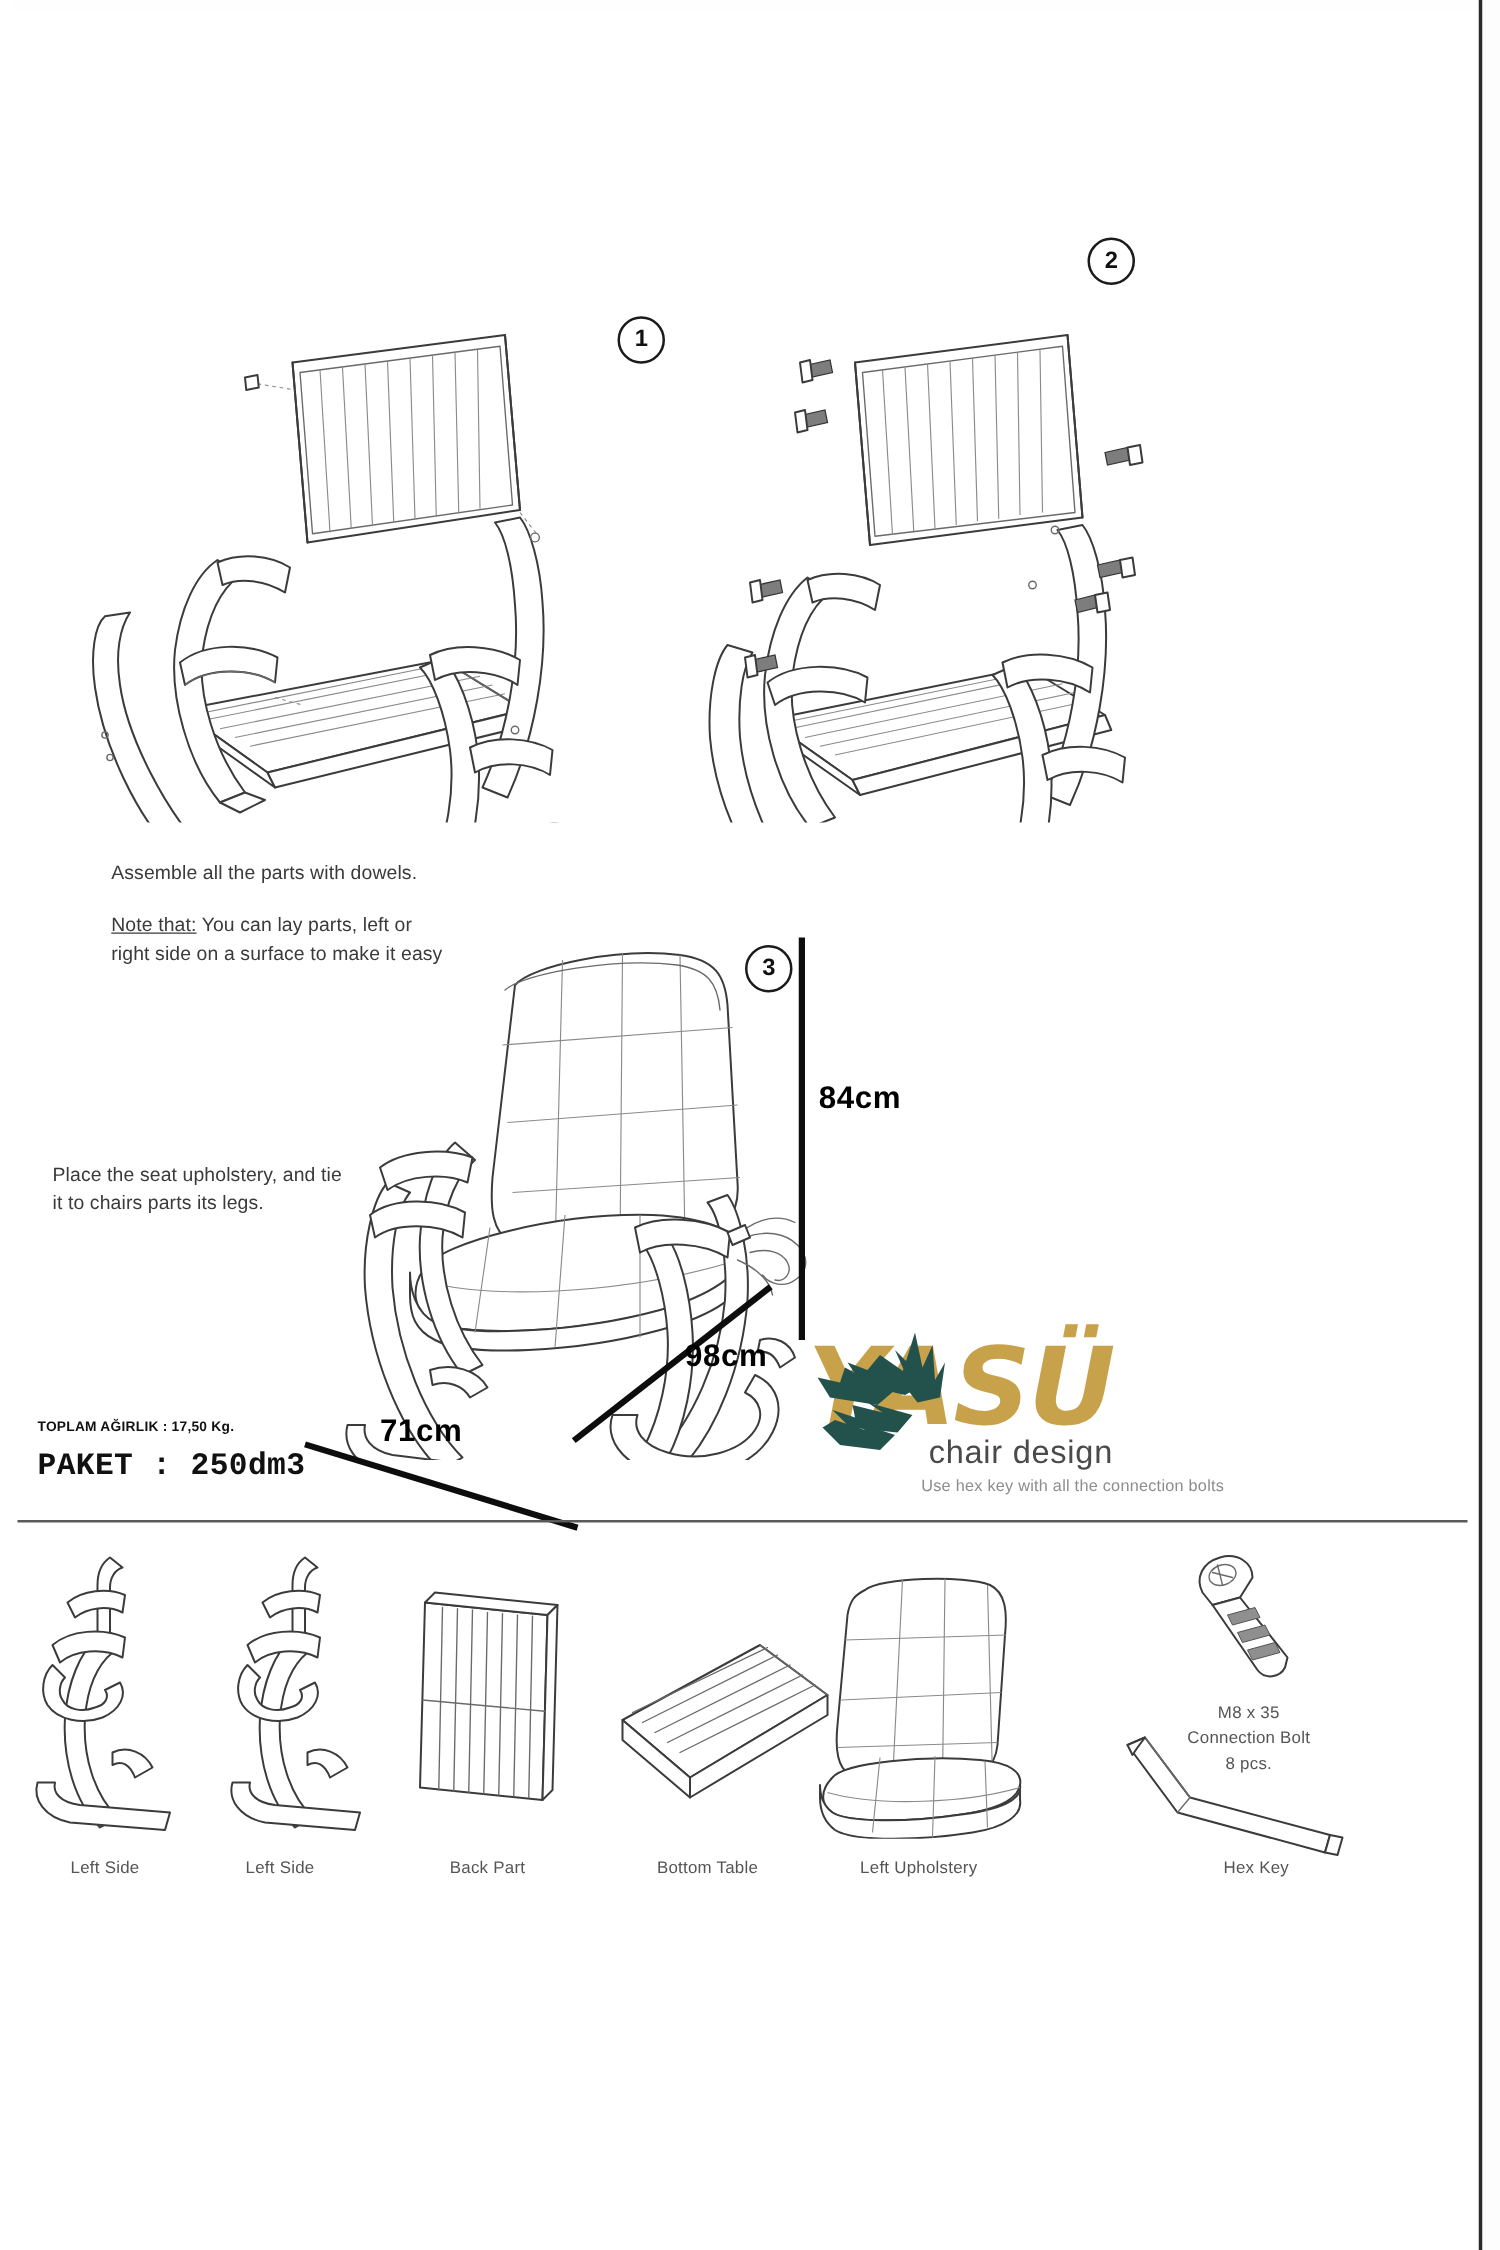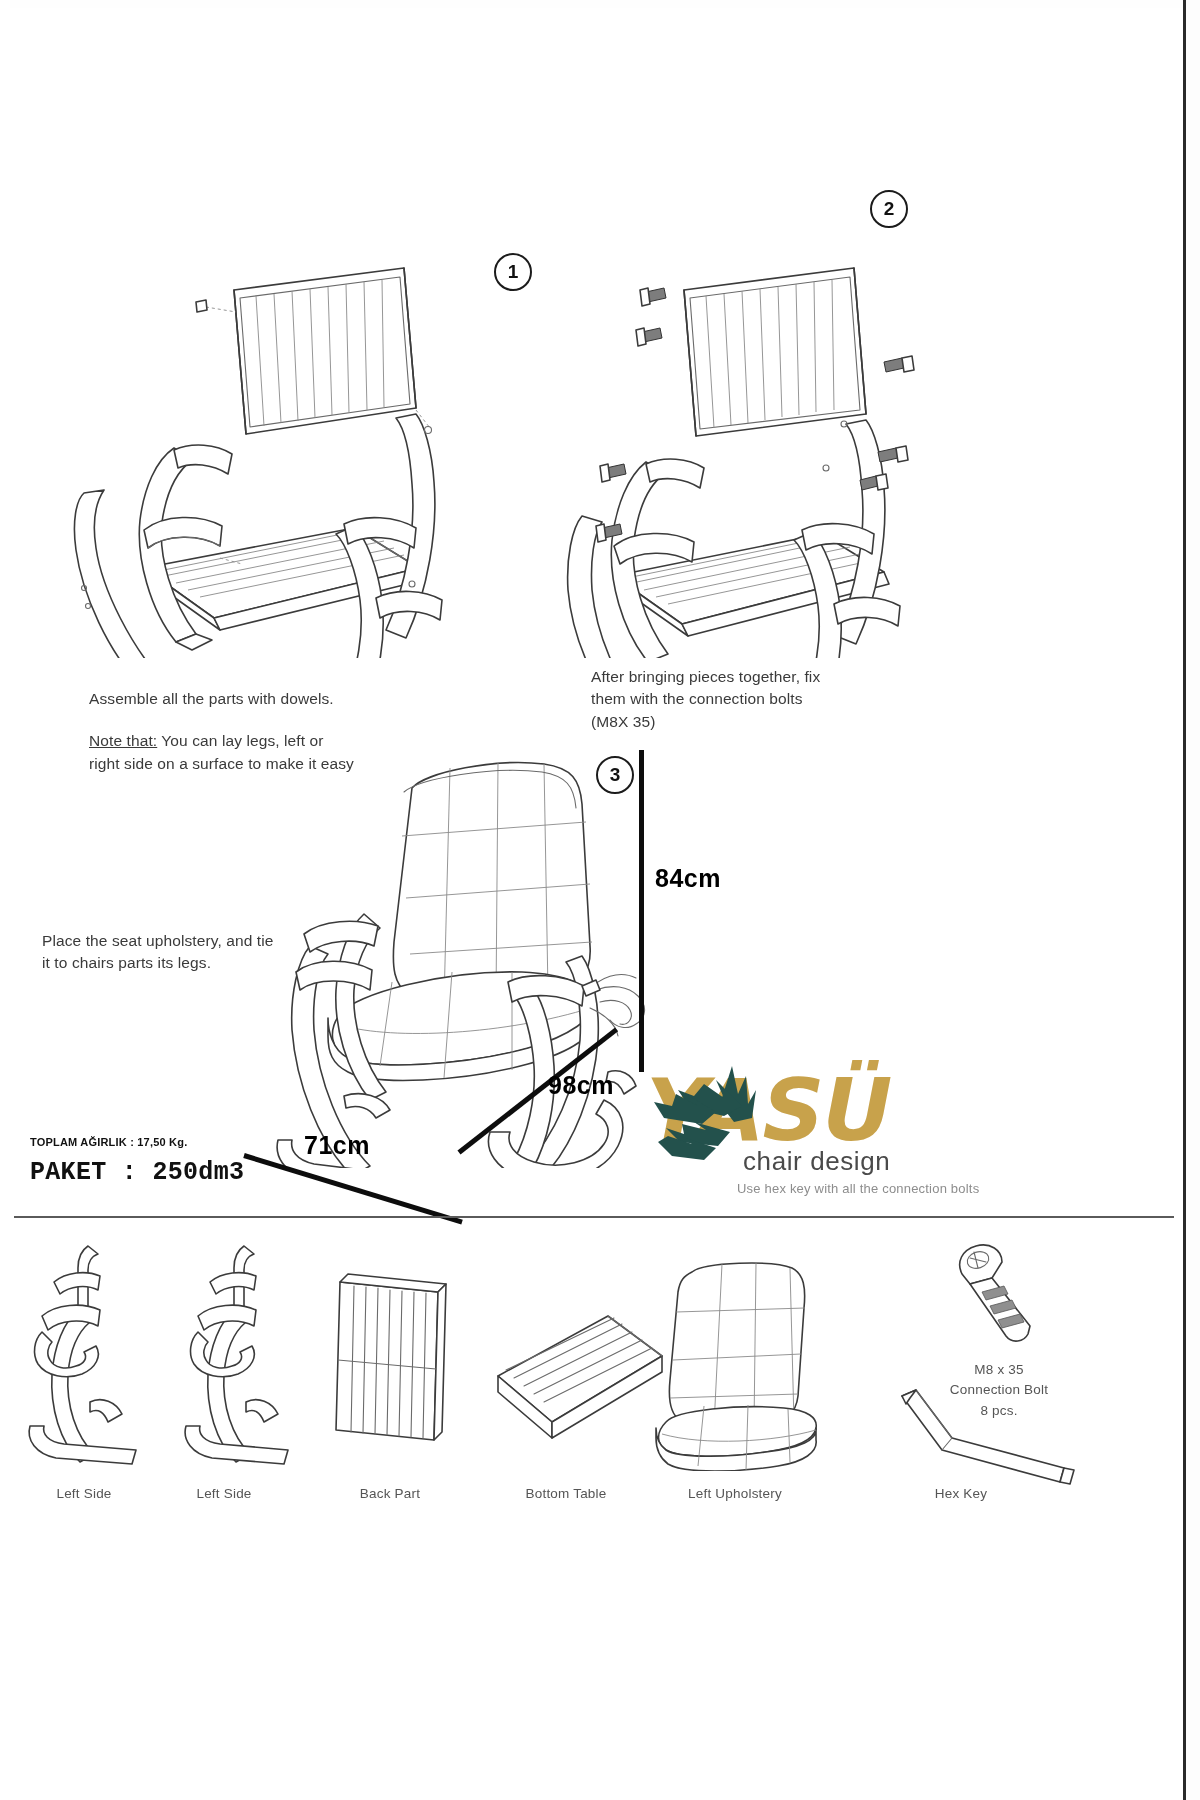--- a/index.html
+++ b/index.html
@@ -125,21 +125,21 @@
       <circle cx="404" cy="192" r="3.5" class="ln2"></circle>
       <circle cx="388" cy="346" r="3" class="ln2"></circle>
       <circle cx="60" cy="350" r="2.5" class="ln2"></circle>
       <circle cx="64" cy="368" r="2.5" class="ln2"></circle>
     </svg>
 
     <div class="cap" style="left:75px;top:630px;width:330px;">
       <div>Assemble all the parts with dowels.</div>
       <div style="height:20px;"></div>
       <div>
-        <span class="u">Note that:</span><span> You can lay legs, left or</span>
+        <span class="u">Note that:</span><span> You can lay parts, left or</span>
       </div>
       <div>right side on a surface to make it easy</div>
     </div>
 
     <div class="step-num" style="left:856px;top:132px;">
       <span>2</span>
     </div>
 
     <svg style="position:absolute;left:540px;top:170px;" width="470" height="430" viewBox="0 0 470 430">
       <path class="lnf" d="M130 62 L300 40 L312 186 L142 208 Z"></path>
@@ -200,25 +200,20 @@
         <path class="lnf" d="M348 130 L358 128 L360 142 L350 144 Z"></path>
         <path class="blt" d="M324 224 L342 220 L344 230 L326 234 Z"></path>
         <path class="lnf" d="M342 220 L352 218 L354 232 L344 234 Z"></path>
         <path class="blt" d="M306 252 L322 248 L324 258 L308 262 Z"></path>
         <path class="lnf" d="M322 248 L332 246 L334 260 L324 262 Z"></path>
       </g>
       <circle cx="272" cy="240" r="3" class="ln2"></circle>
       <circle cx="290" cy="196" r="3" class="ln2"></circle>
     </svg>
 
-    <div class="cap" style="left:577px;top:608px;width:330px;">
-      <div>After bringing pieces together, fix</div>
-      <div>them with the connection bolts</div>
-      <div>(M8X 35)</div>
-    </div>
 
     <div class="step-num" style="left:582px;top:698px;">
       <span>3</span>
     </div>
 
     <svg style="position:absolute;left:230px;top:660px;" width="420" height="450" viewBox="0 0 420 450">
 
       <path class="lnf" d="M168 70 C182 54 252 40 300 46 C328 50 336 62 338 86
                            L346 228 C348 254 336 268 306 272 C256 280 182 288 164 276
                            C150 266 148 250 150 224 Z"></path>
@@ -414,16 +409,16 @@
       <div>8 pcs.</div>
     </div>
 
     <svg style="position:absolute;left:880px;top:1330px;" width="190" height="110" viewBox="0 0 190 110">
       <path class="lnf" d="M8 8 L22 2 L58 50 L170 80 L166 94 L48 62 Z"></path>
       <path class="ln2" d="M22 2 L58 50"></path>
       <path class="ln2" d="M58 50 L48 62"></path>
       <path class="lnf" d="M166 94 L170 80 L180 82 L176 96 Z"></path>
       <path class="lnf" d="M8 8 L22 2 L16 10 L12 16 Z"></path>
     </svg>
-    <div class="part-label" style="left:852px;top:1428px;width:190px;">Hex Key</div>
+    <div class="part-label" style="left:896px;top:1428px;width:190px;">Hex Key</div>
 
   </div>
 </div>
 
 </body></html>

